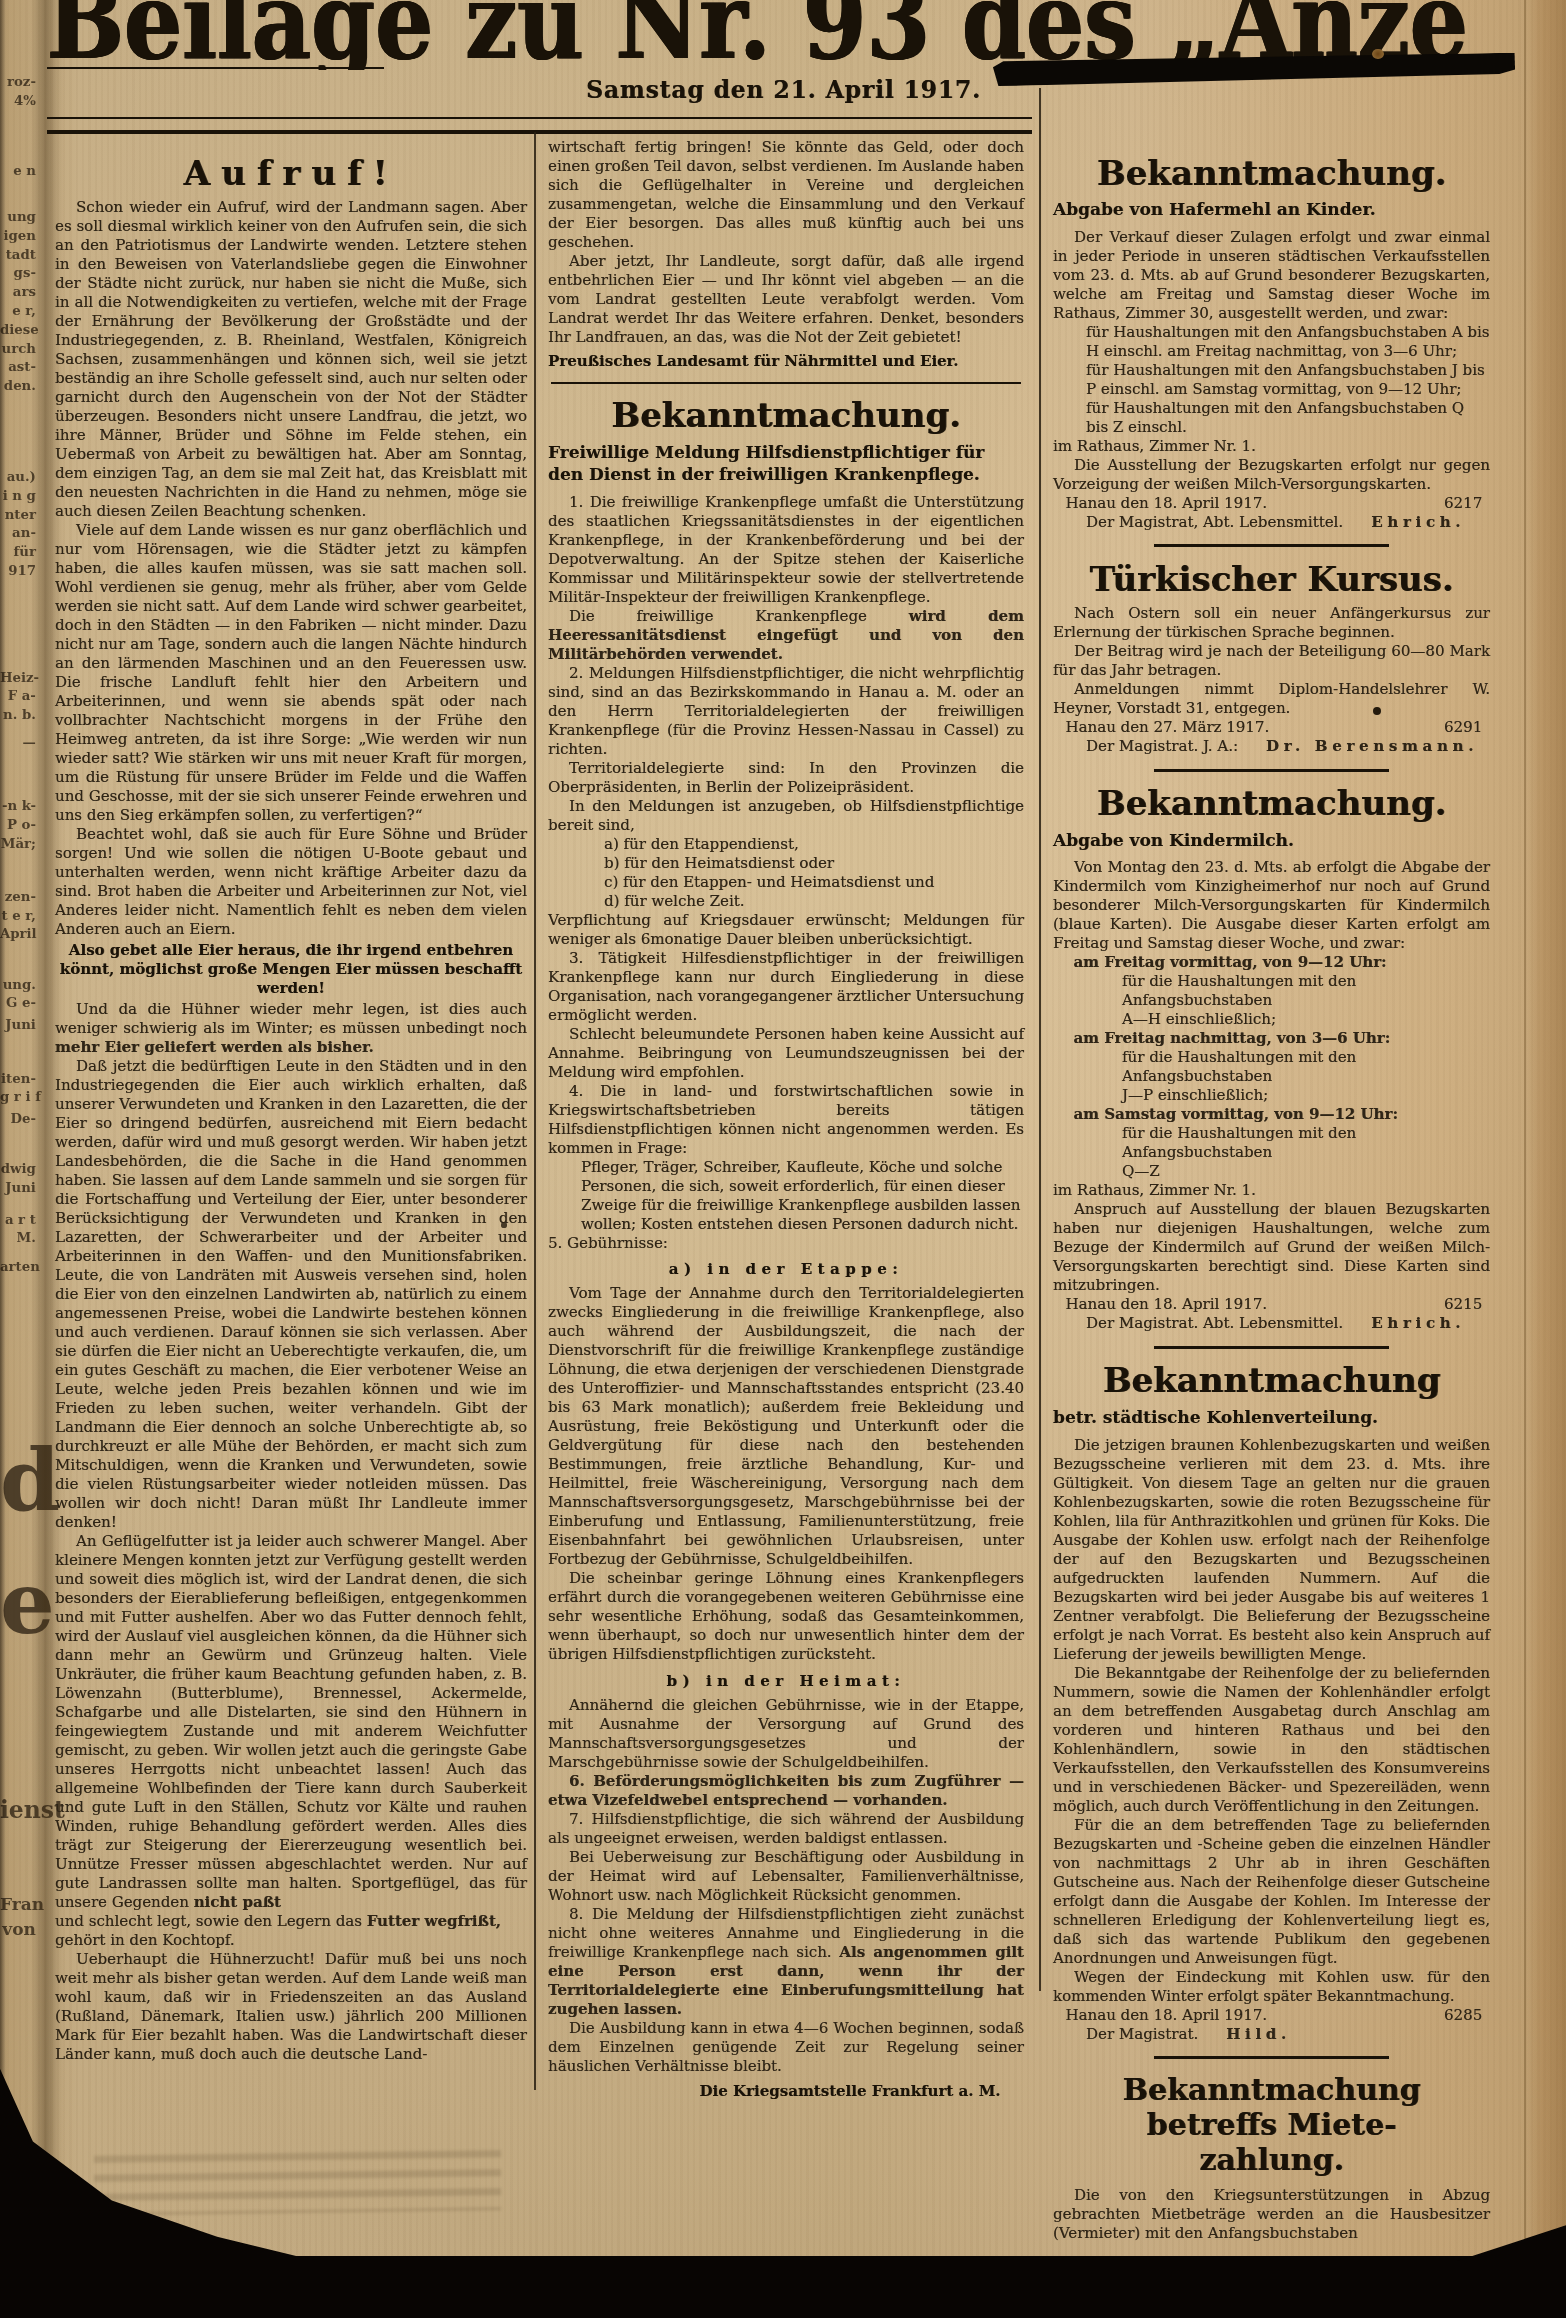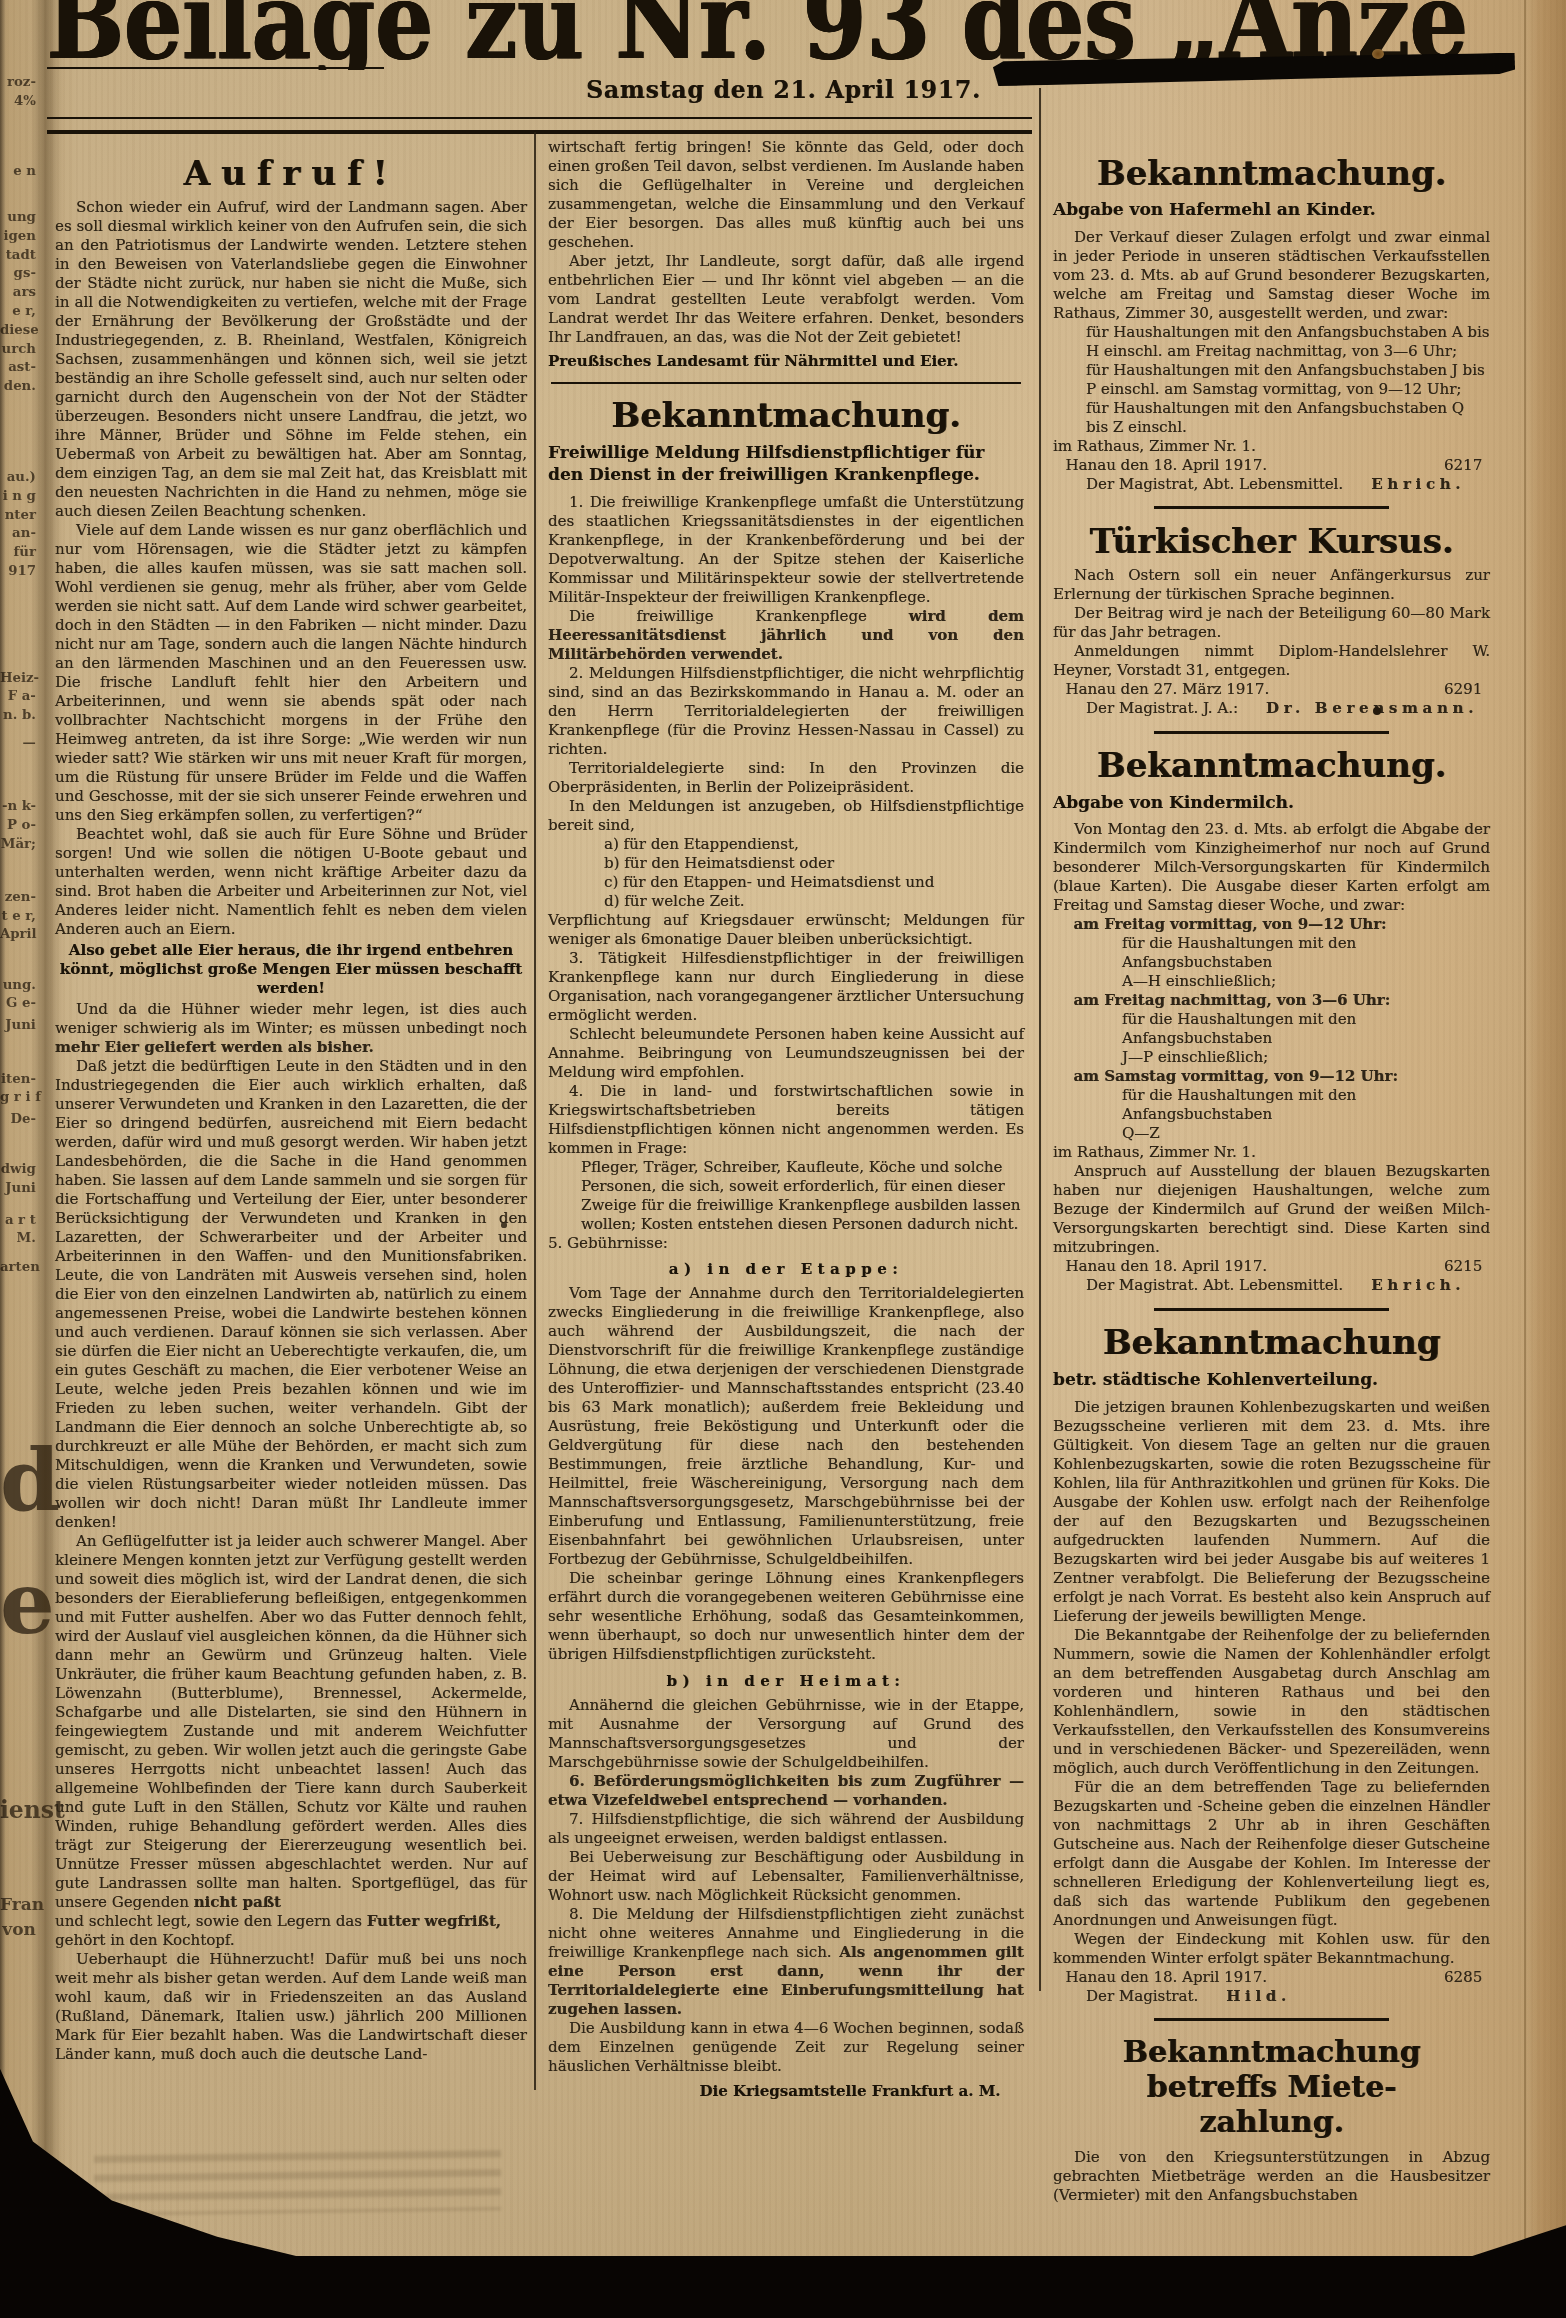--- a/index.html
+++ b/index.html
@@ -189,21 +189,21 @@
       <div class="blk blk-p">Ueberhaupt die Hühnerzucht! Dafür muß bei uns noch weit mehr als bisher getan werden. Auf dem Lande weiß man wohl kaum, daß wir in Friedenszeiten an das Ausland (Rußland, Dänemark, Italien usw.) jährlich 200 Millionen Mark für Eier bezahlt haben. Was die Landwirtschaft dieser Länder kann, muß doch auch die deutsche Land-</div>
     </div>
   <div class="col col-2">
       <div class="blk blk-p0">wirtschaft fertig bringen! Sie könnte das Geld, oder doch einen großen Teil davon, selbst verdienen. Im Auslande haben sich die Geflügelhalter in Vereine und dergleichen zusammengetan, welche die Einsammlung und den Verkauf der Eier besorgen. Das alles muß künftig auch bei uns geschehen.</div>
       <div class="blk blk-p">Aber jetzt, Ihr Landleute, sorgt dafür, daß alle irgend entbehrlichen Eier — und Ihr könnt viel abgeben — an die vom Landrat gestellten Leute verabfolgt werden. Vom Landrat werdet Ihr das Weitere erfahren. Denket, besonders Ihr Landfrauen, an das, was die Not der Zeit gebietet!</div>
       <div class="blk blk-sig">Preußisches Landesamt für Nährmittel und Eier.</div>
       <div class="blk blk-rulewide"></div>
       <div class="blk blk-h1">Bekanntmachung.</div>
       <div class="blk blk-sub">Freiwillige Meldung Hilfsdienstpflichtiger für den Dienst in der freiwilligen Krankenpflege.</div>
       <div class="blk blk-p">1. Die freiwillige Krankenpflege umfaßt die Unterstützung des staatlichen Kriegssanitätsdienstes in der eigentlichen Krankenpflege, in der Krankenbeförderung und bei der Depotverwaltung. An der Spitze stehen der Kaiserliche Kommissar und Militärinspekteur sowie der stellvertretende Militär-Inspekteur der freiwilligen Krankenpflege.</div>
-      <div class="blk blk-p">Die freiwillige Krankenpflege <b>wird dem Heeressanitätsdienst jährlich und von den Militärbehörden verwendet.</b></div>
+      <div class="blk blk-p">Die freiwillige Krankenpflege <b>wird dem Heeressanitätsdienst eingefügt und von den Militärbehörden verwendet.</b></div>
       <div class="blk blk-p">2. Meldungen Hilfsdienstpflichtiger, die nicht wehrpflichtig sind, sind an das Bezirkskommando in Hanau a. M. oder an den Herrn Territorialdelegierten der freiwilligen Krankenpflege (für die Provinz Hessen-Nassau in Cassel) zu richten.</div>
       <div class="blk blk-p">Territorialdelegierte sind: In den Provinzen die Oberpräsidenten, in Berlin der Polizeipräsident.</div>
       <div class="blk blk-p">In den Meldungen ist anzugeben, ob Hilfsdienstpflichtige bereit sind,</div>
       <div class="blk blk-item">a) für den Etappendienst,</div>
       <div class="blk blk-item">b) für den Heimatsdienst oder</div>
       <div class="blk blk-item">c) für den Etappen- und Heimatsdienst und</div>
       <div class="blk blk-item">d) für welche Zeit.</div>
       <div class="blk blk-p0">Verpflichtung auf Kriegsdauer erwünscht; Meldungen für weniger als 6monatige Dauer bleiben unberücksichtigt.</div>
       <div class="blk blk-p">3. Tätigkeit Hilfesdienstpflichtiger in der freiwilligen Krankenpflege kann nur durch Eingliederung in diese Organisation, nach vorangegangener ärztlicher Untersuchung ermöglicht werden.</div>
       <div class="blk blk-p">Schlecht beleumundete Personen haben keine Aussicht auf Annahme. Beibringung von Leumundszeugnissen bei der Meldung wird empfohlen.</div>
@@ -223,20 +223,21 @@
       <div class="blk blk-sigr">Die Kriegsamtstelle Frankfurt a. M.</div>
     </div>
   <div class="col col-3">
       <div class="blk blk-h1">Bekanntmachung.</div>
       <div class="blk blk-sub">Abgabe von Hafermehl an Kinder.</div>
       <div class="blk blk-p">Der Verkauf dieser Zulagen erfolgt und zwar einmal in jeder Periode in unseren städtischen Verkaufsstellen vom 23. d. Mts. ab auf Grund besonderer Bezugskarten, welche am Freitag und Samstag dieser Woche im Rathaus, Zimmer 30, ausgestellt werden, und zwar:</div>
       <div class="blk blk-pi">für Haushaltungen mit den Anfangsbuchstaben A bis H einschl. am Freitag nachmittag, von 3—6 Uhr;</div>
       <div class="blk blk-pi">für Haushaltungen mit den Anfangsbuchstaben J bis P einschl. am Samstag vormittag, von 9—12 Uhr;</div>
       <div class="blk blk-pi">für Haushaltungen mit den Anfangsbuchstaben Q bis Z einschl.</div>
       <div class="blk blk-p0">im Rathaus, Zimmer Nr. 1.</div>
+      <div class="blk blk-p">Die Ausstellung der Bezugskarten erfolgt nur gegen Vorzeigung der weißen Milch-Versorgungskarten.</div>
       <div class="blk blk-dateline">
         <span>Hanau den 18. April 1917.</span>
         <span>6217</span>
       </div>
       <div class="blk blk-officio"><span>Der Magistrat, Abt. Lebensmittel.</span><span class="of-name">Ehrich.</span></div>
       <div class="blk blk-rule"></div>
       <div class="blk blk-h1">Türkischer Kursus.</div>
       <div class="blk blk-p">Nach Ostern soll ein neuer Anfängerkursus zur Erlernung der türkischen Sprache beginnen.</div>
       <div class="blk blk-p">Der Beitrag wird je nach der Beteiligung 60—80 Mark für das Jahr betragen.</div>
       <div class="blk blk-p">Anmeldungen nimmt Diplom-Handelslehrer W. Heyner, Vorstadt 31, entgegen.</div>

